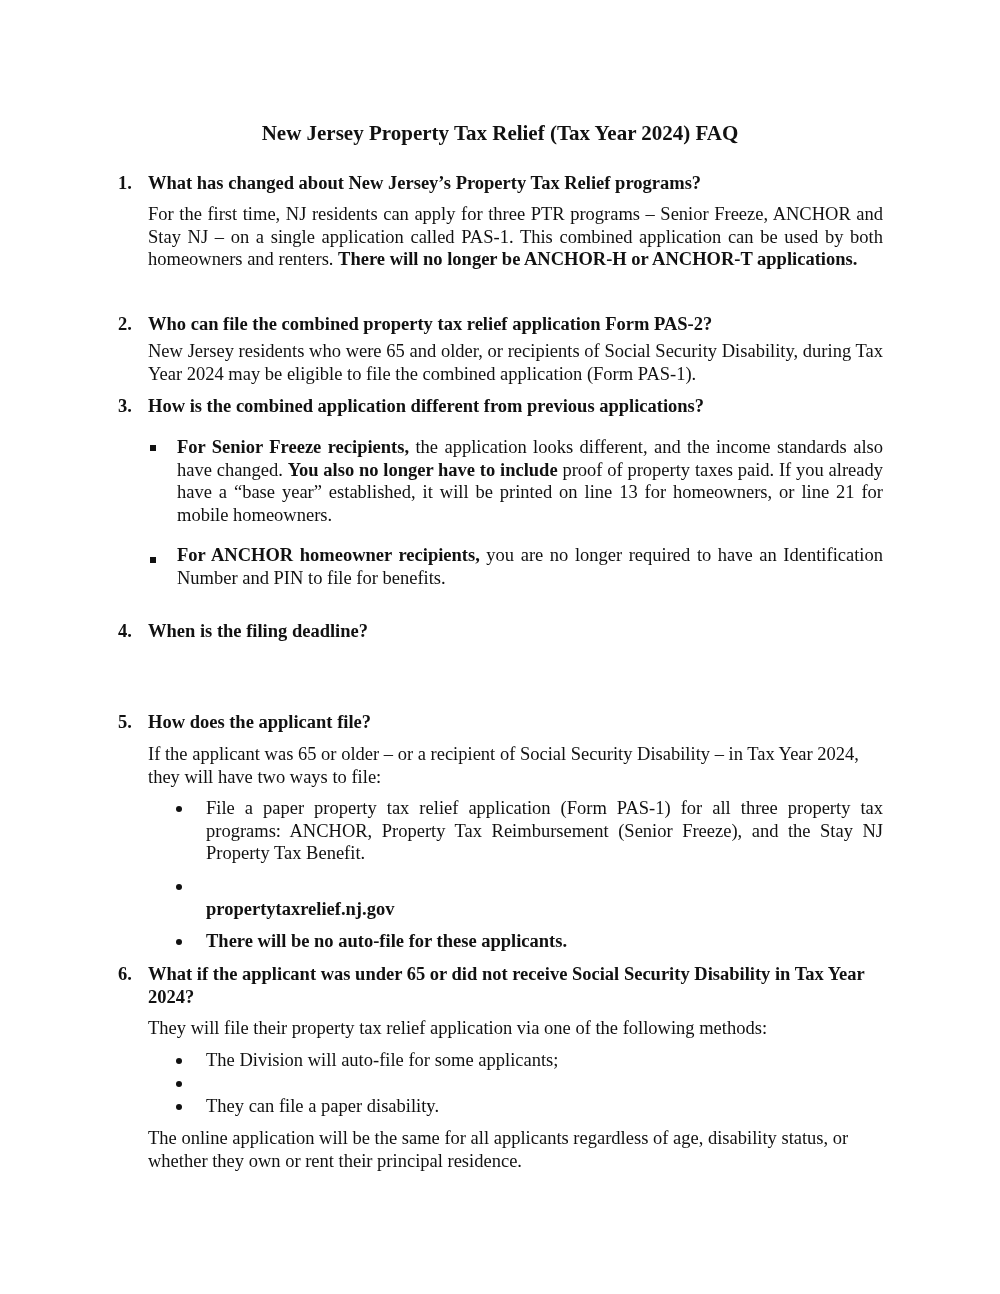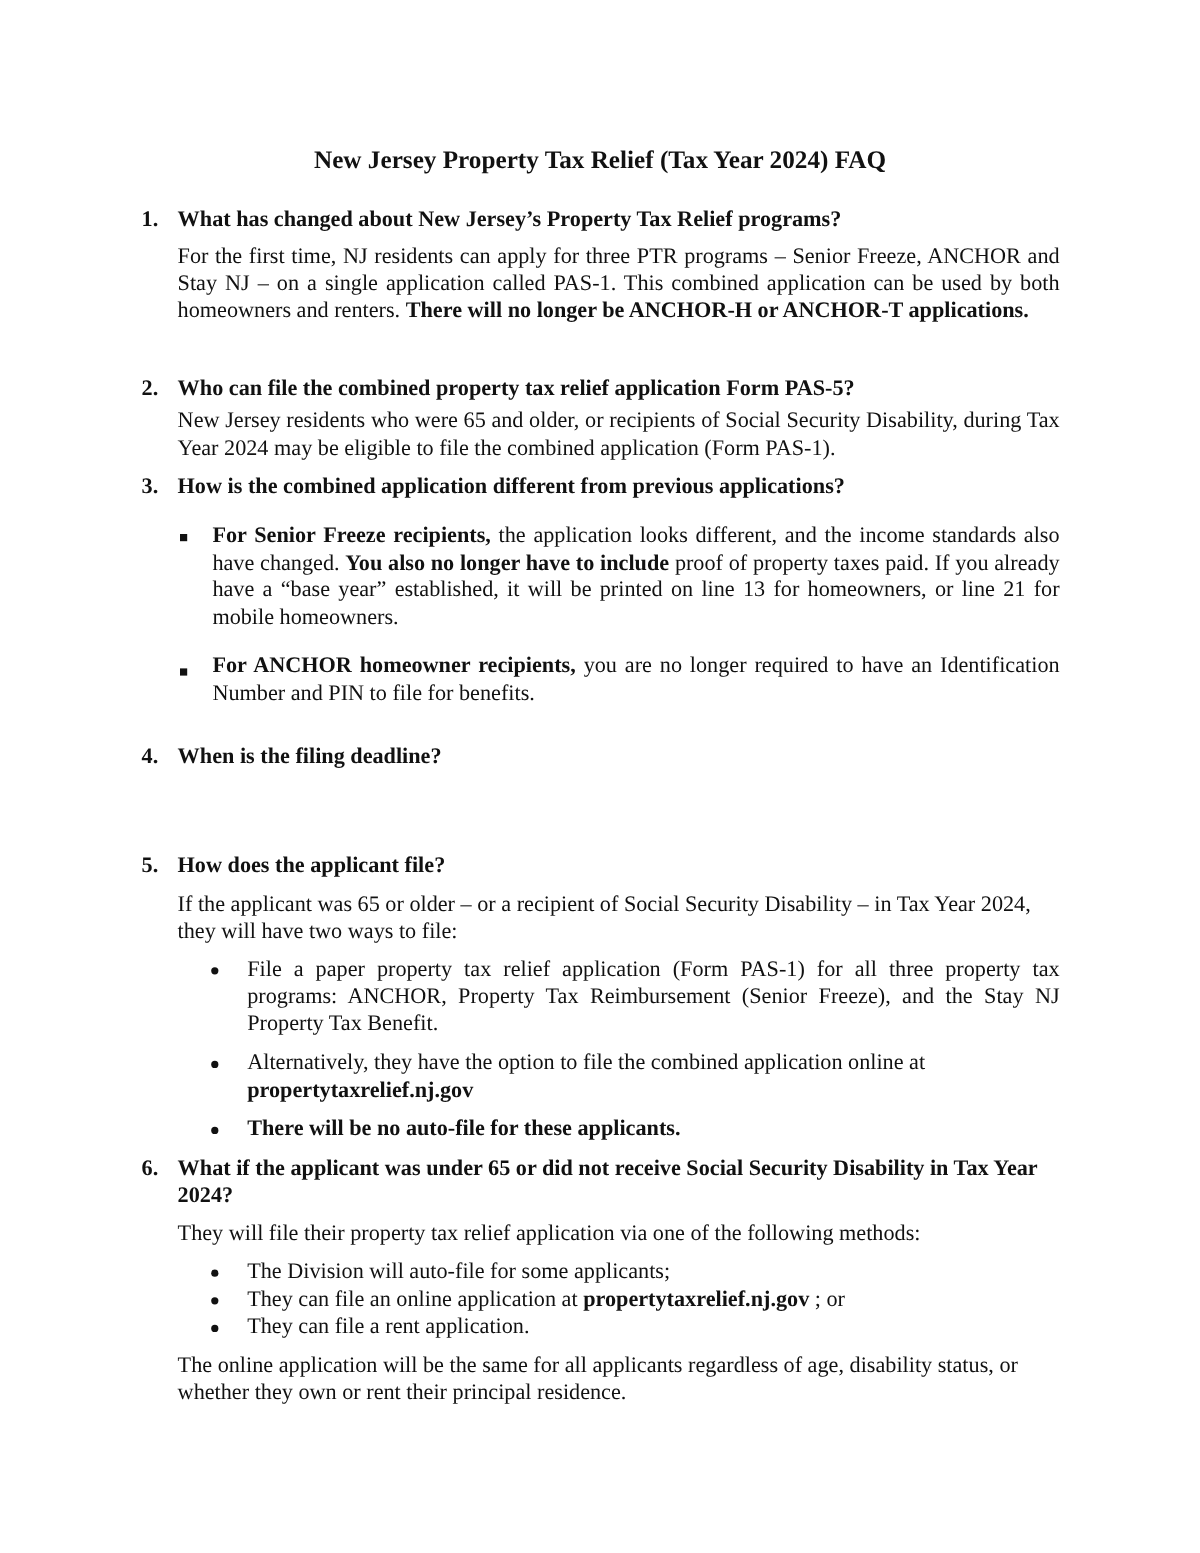--- a/index.html
+++ b/index.html
@@ -43,21 +43,21 @@
   <div class="q" style="top:172px;">
     <span class="num">1.</span>
     <span class="qt">What has changed about New Jersey’s Property Tax Relief programs?</span>
   </div>
   <div class="p" style="top:203px;">
     <span>For the first time, NJ residents can apply for three PTR programs – Senior Freeze, ANCHOR and Stay NJ – on a single application called PAS-1. This combined application can be used by both homeowners and renters. </span><b>There will no longer be ANCHOR-H or ANCHOR-T applications.</b>
   </div>
 
   <div class="q" style="top:313px;">
     <span class="num">2.</span>
-    <span class="qt">Who can file the combined property tax relief application Form PAS-5?</span>
+    <span class="qt">Who can file the combined property tax relief application Form PAS-2?</span>
   </div>
   <div class="p" style="top:340px;">New Jersey residents who were 65 and older, or recipients of Social Security Disability, during Tax Year 2024 may be eligible to file the combined application (Form PAS-1).</div>
 
   <div class="q" style="top:395px;">
     <span class="num">3.</span>
     <span class="qt">How is the combined application different from previous applications?</span>
   </div>
   <span class="marker sq" style="left:150px; top:445px;"></span>
   <div class="sq-item" style="top:436px;">
     <b>For Senior Freeze recipients,</b><span> the application looks different, and the income standards also have changed. </span><b>You also no longer have to include</b><span> proof of property taxes paid. If you already have a “base year” established, it will be printed on line 13 for homeowners, or line 21 for mobile homeowners.</span>
@@ -76,40 +76,37 @@
     <span class="num">5.</span>
     <span class="qt">How does the applicant file?</span>
   </div>
   <div class="p nojust" style="top:743px;">If the applicant was 65 or older – or a recipient of Social Security Disability – in Tax Year 2024, they will have two ways to file:</div>
 
   <span class="marker dot" style="left:176px; top:806px;"></span>
   <div class="dot-item" style="top:797px;">File a paper property tax relief application (Form PAS-1) for all three property tax programs: ANCHOR, Property Tax Reimbursement (Senior Freeze), and the Stay NJ Property Tax Benefit.</div>
 
   <span class="marker dot" style="left:176px; top:884px;"></span>
   <div class="dot-item" style="top:875px; text-align:left;">
-    <span>Alternatively, they have the option to file the combined application online at </span><br><span class="link">propertytaxrelief.nj.gov</span>
+    <br><span class="link">propertytaxrelief.nj.gov</span>
   </div>
 
   <span class="marker dot" style="left:176px; top:939px;"></span>
   <div class="dot-item" style="top:930px;">
     <b>There will be no auto-file for these applicants.</b>
   </div>
 
   <div class="q" style="top:963px;">
     <span class="num">6.</span>
     <span class="qt">What if the applicant was under 65 or did not receive Social Security Disability in Tax Year 2024?</span>
   </div>
   <div class="p nojust" style="top:1017px;">They will file their property tax relief application via one of the following methods:</div>
 
   <span class="marker dot" style="left:176px; top:1058px;"></span>
   <div class="dot-item" style="top:1049px;">The Division will auto-file for some applicants;</div>
 
   <span class="marker dot" style="left:176px; top:1081px;"></span>
-  <div class="dot-item" style="top:1072px; text-align:left;">
-    <span>They can file an online application at </span><span class="link">propertytaxrelief.nj.gov</span><span> ; or</span>
-  </div>
 
   <span class="marker dot" style="left:176px; top:1104px;"></span>
-  <div class="dot-item" style="top:1095px;">They can file a rent application.</div>
+  <div class="dot-item" style="top:1095px;">They can file a paper disability.</div>
 
   <div class="p nojust" style="top:1127px;">The online application will be the same for all applicants regardless of age, disability status, or whether they own or rent their principal residence.</div>
 
 </div>
 
 </body></html>

